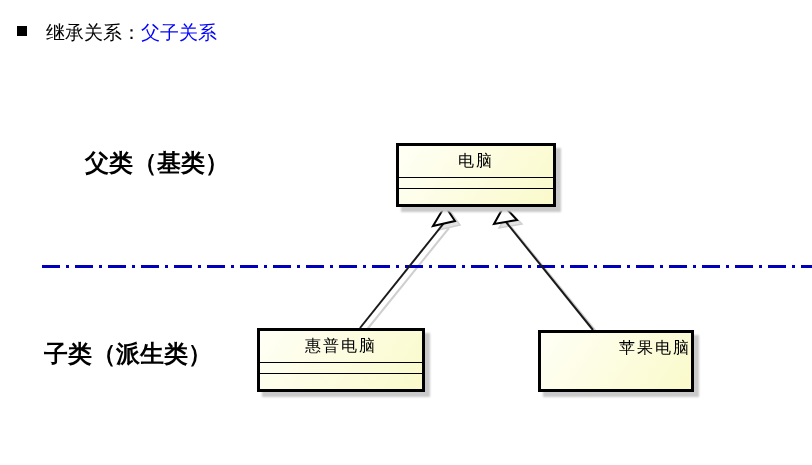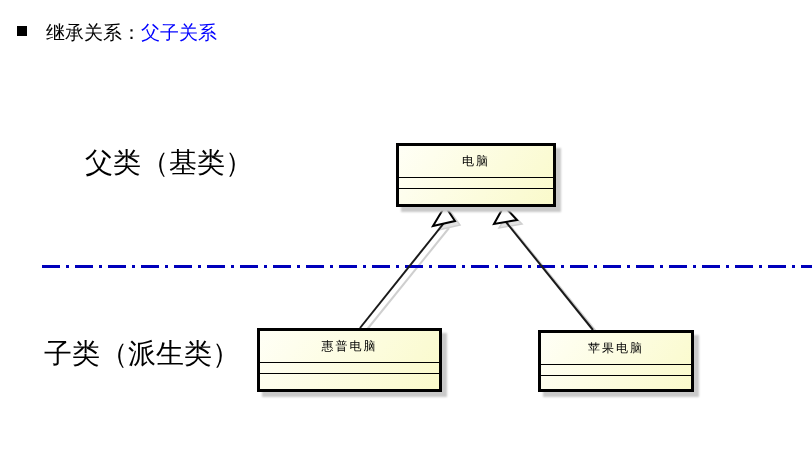--- a/index.html
+++ b/index.html
@@ -25,21 +25,21 @@
     position:absolute;left:17px;top:26px;
     width:10px;height:10px;background:#000;
   }
   .slide-title{
     position:absolute;left:46px;top:14px;
     font-size:19px;line-height:38px;white-space:nowrap;
   }
   .slide-title .hl{color:var(--highlight-text-color);}
   
   .side-label{
-    position:absolute;font-size:28px;line-height:30px;white-space:nowrap;
+    position:absolute;font-size:24px;line-height:30px;white-space:nowrap;font-weight:bold;
   }
   .label-parent{left:85px;top:148px;}
   .label-child{left:44px;top:339px;}
   
   .svg-layer{
     position:absolute;left:0;top:0;width:812px;height:465px;
     pointer-events:none;
   }
   .arrow-line{stroke:#1a1a1a;stroke-width:2;fill:none;}
   .arrow-head{fill:#ffffff;stroke:#000000;stroke-width:2;stroke-linejoin:miter;}
@@ -49,27 +49,27 @@
   
   .uml-class{
     position:absolute;
     border:3px solid var(--class-border-color);
     background:linear-gradient(125deg,var(--class-fill-light) 0%,var(--class-fill-dark) 100%);
     box-shadow:5px 5px 2px var(--shadow-color);
     display:flex;flex-direction:column;
   }
   .uml-class .name{
     height:31px;display:flex;align-items:center;justify-content:center;
-    font-size:12px;letter-spacing:2px;white-space:nowrap;
+    font-size:16px;letter-spacing:2px;white-space:nowrap;
   }
   .uml-class .attrs{height:11px;border-top:1.5px solid var(--class-border-color);}
   .uml-class .ops{flex:1;border-top:1.5px solid var(--class-border-color);}
   .box-parent{left:396px;top:143px;width:160px;height:64px;}
-  .box-child-0{left:257px;top:328px;width:185px;height:64px;}
-  .box-child-1{left:538px;top:330px;width:156px;height:62px;}
+  .box-child-0{left:257px;top:328px;width:168px;height:64px;}
+  .box-child-1{left:538px;top:330px;width:156px;height:62px;align-items:flex-end;}
 </style>
 </head>
 <body>
 
 <span class="bullet"></span>
 <div class="slide-title"><span>继承关系：</span><span class="hl">父子关系</span></div>
 
 <div class="side-label label-parent">父类（基类）</div>
 <div class="side-label label-child">子类（派生类）</div>
 

